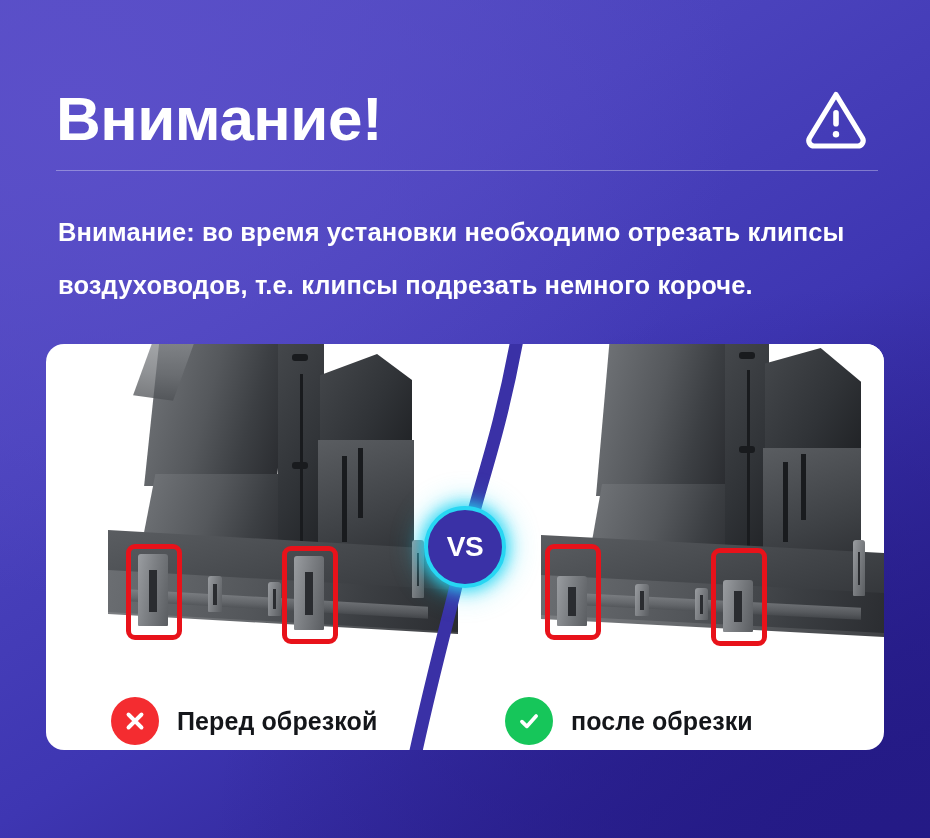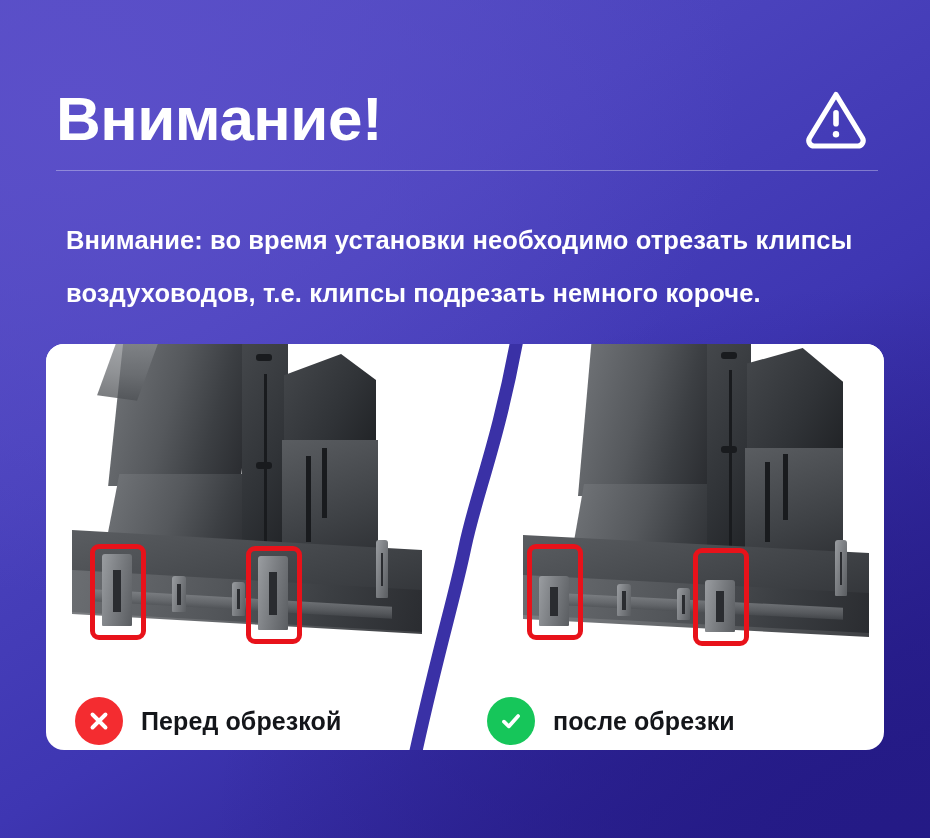--- a/index.html
+++ b/index.html
@@ -61,21 +61,21 @@
     height: 1px;
     background: rgba(255,255,255,0.33);
   }
 
   
   .lead {
     position: absolute;
     left: 58px;
     right: 48px;
     top: 206px;
-    margin: 8px;
+    margin: 0;
     color: #ffffff;
     font-size: 25.5px;
     font-weight: 700;
     line-height: 53px;
     letter-spacing: 0.1px;
   }
 
   
   .card {
     position: absolute;
@@ -85,20 +85,21 @@
     height: 406px;
     background: #ffffff;
     border-radius: 18px;
     overflow: hidden;
   }
 
   .panes {
     position: absolute;
     inset: 0;
     display: flex;
+    padding-left: 36px;
   }
   .pane {
     position: relative;
     width: 50%;
     height: 100%;
     overflow: hidden;
   }
 
   
   .photo {
@@ -325,15 +326,18 @@
           </div>
           <div class="txt">после обрезки</div>
         </div>
       </div>
     </div>
 
     <svg class="split" viewBox="0 0 838 406" preserveAspectRatio="none">
       <path d="M472 -10 C 452 100, 430 150, 419 203 C 408 256, 392 306, 368 416" fill="none" stroke="#3a31a6" stroke-width="13" stroke-linecap="round"></path>
     </svg>
 
+    <div class="vs">
+      <span>VS</span>
+    </div>
 
   </div>
 </div>
 
 </body></html>

